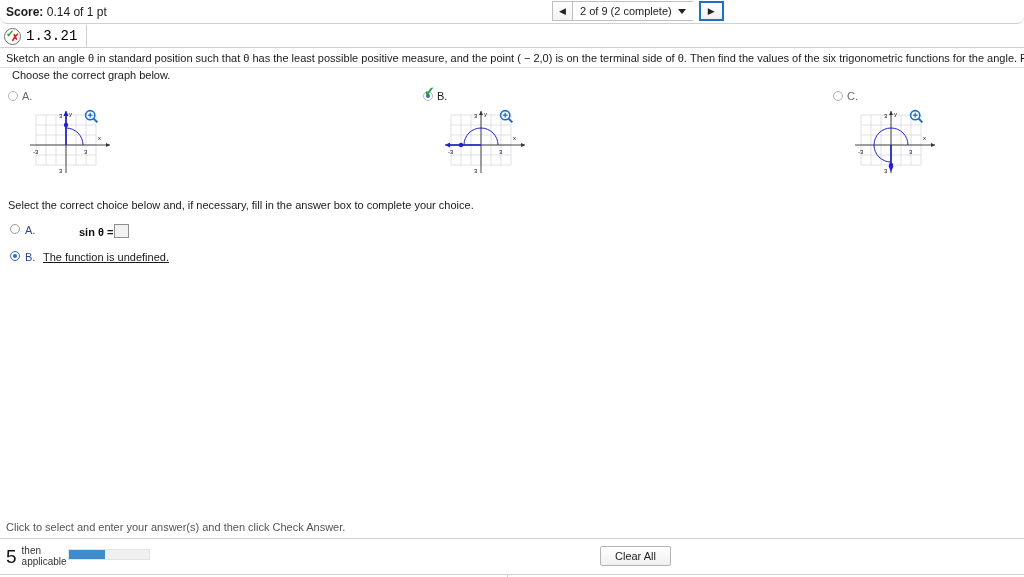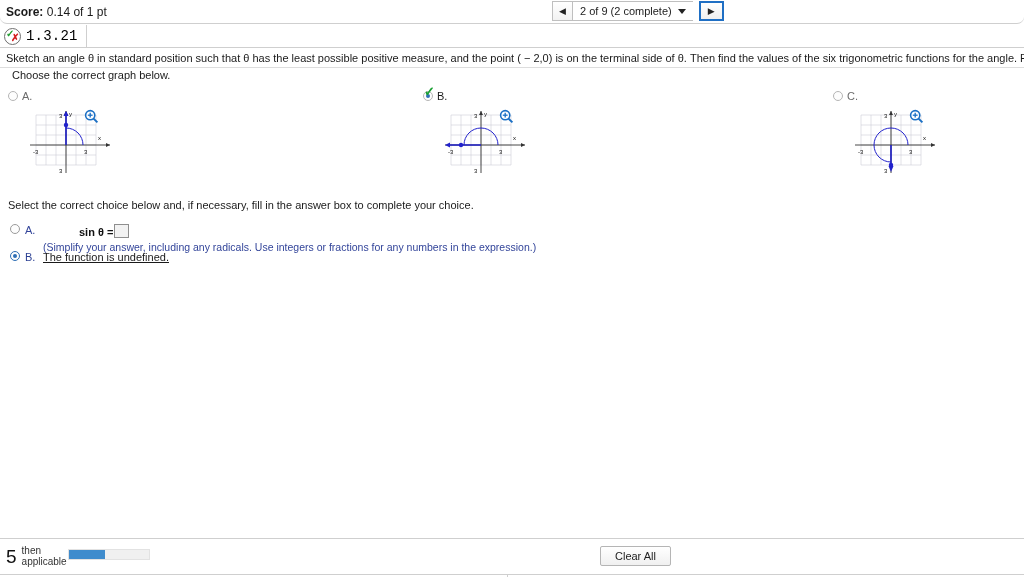--- a/index.html
+++ b/index.html
@@ -469,30 +469,30 @@
   <div class="selectline">Select the correct choice below and, if necessary, fill in the answer box to complete your choice.</div>
 
   <div class="ans a">
     <span class="radio"></span>
     <span class="ans-letter">A.</span>
     <span class="ans-body">
       <span class="eqrow">
         <span class="eq-label">sin θ =</span>
         <span class="answer-box"></span>
       </span>
-      <span class="hint" style="display:block">(Simplify your answer, including any radicals. Use integers or fractions for any numbers in the expression.)</span>
     </span>
   </div>
 
   <div class="ans b">
     <span class="radio sel"></span>
     <span class="ans-letter grey">B.</span>
     <span class="undef">The function is undefined.</span>
   </div>
 
+  <div class="instr">Click to select and enter your answer(s) and then click Check Answer.</div>
 
   <div class="footer">
     <div class="parts">
       <span class="parts-num">5</span>
       <span class="parts-lbl">
         <span>then</span><br>
         <span>applicable</span>
       </span>
     </div>
     <div class="progress">

